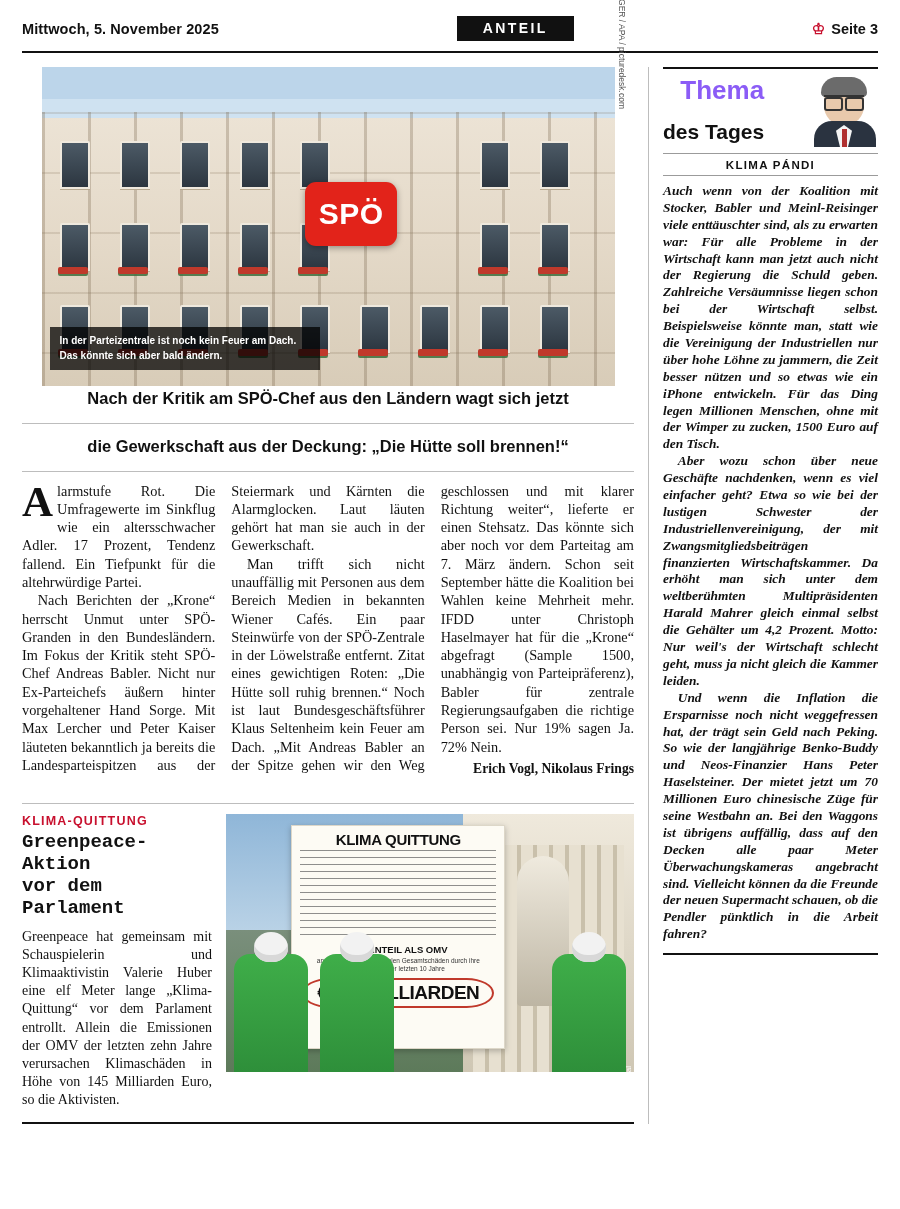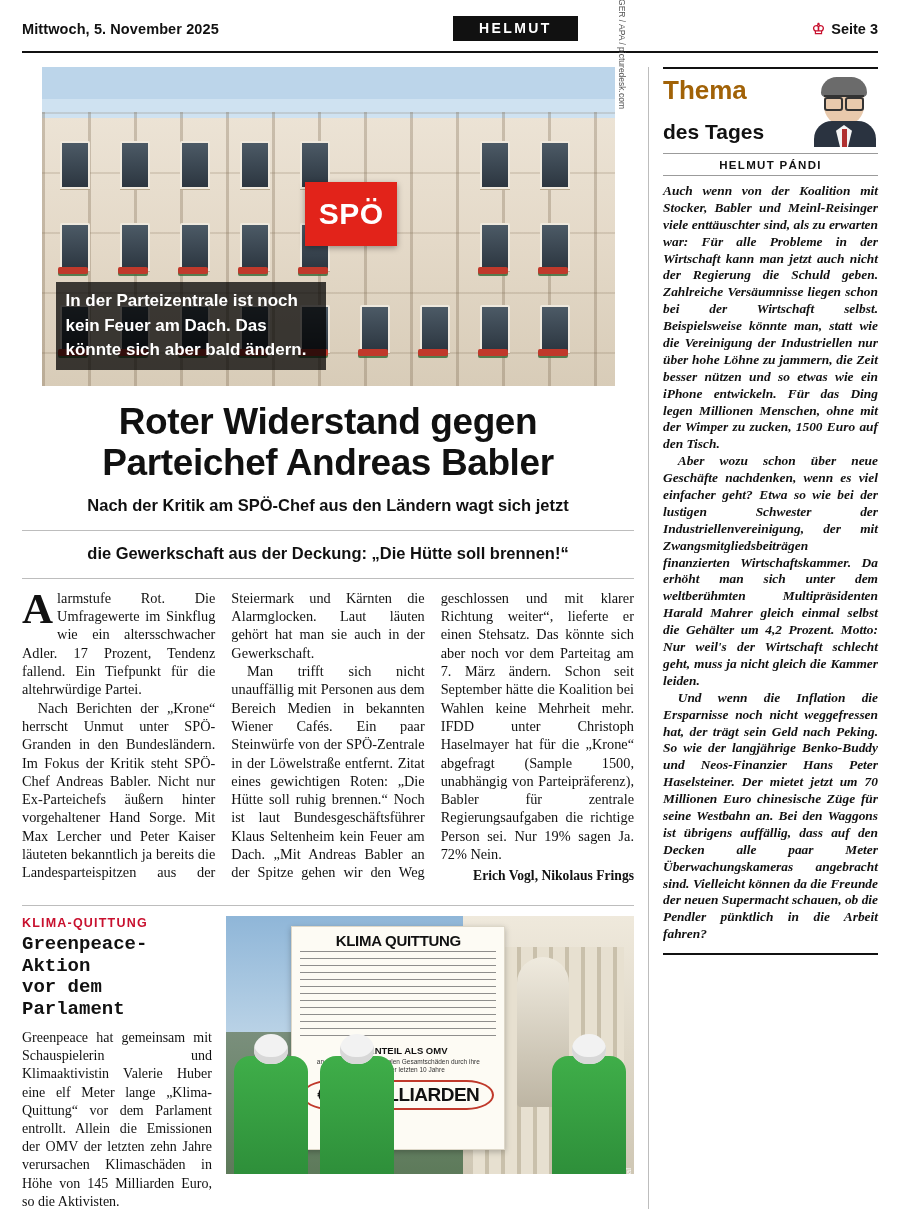--- a/index.html
+++ b/index.html
@@ -84,30 +84,31 @@
     position:absolute;width:30px;height:7px;background:#c0392b;border-radius:2px;
     box-shadow:0 2px 0 rgba(60,110,60,.85);
   }
   .spoe-logo{
     position:absolute;left:46%;top:36%;
     width:92px;height:64px;background:#e2231a;
     display:flex;align-items:center;justify-content:center;
     color:#fff;font-family:"Liberation Sans", sans-serif;
     font-weight:700;font-size:30px;letter-spacing:.5px;
     box-shadow:0 2px 6px rgba(0,0,0,.35);
+    border-radius:11px;
   }
   .roof{
     position:absolute;left:0;right:0;top:0;height:15%;
     background:linear-gradient(180deg,#7f8d99,#9fb0bd);
   }
   .caption-box{
-    position:absolute;left:14px;bottom:16px;
+    position:absolute;left:8px;bottom:16px;
     background:rgba(0,0,0,.74);color:#fff;
     font-family:"Liberation Sans", sans-serif;
-    font-weight:700;font-size:17px;line-height:1.45;
+    font-weight:700;font-size:10px;line-height:1.45;
     padding:7px 10px;max-width:250px;
   }
   .credit{
     position:absolute;right:-13px;top:42px;
     transform:rotate(90deg);transform-origin:right top;
     font-family:"Liberation Sans", sans-serif;
     font-size:8.5px;color:#555;white-space:nowrap;
   }
 
   
@@ -144,21 +145,21 @@
   .dropcap::first-letter{
     float:left;font-size:43px;line-height:.82;font-weight:700;
     padding:2px 4px 0 0;font-family:"Liberation Serif", serif;
   }
   .byline{
     text-align:right;font-weight:700;font-size:13.6px;margin-top:4px;
   }
 
   
   .bottom-box{
-    margin-top:20px;border-top:1px solid #bdbdbd;border-bottom:2px solid #111;
+    margin-top:26px;border-top:1px solid #bdbdbd;border-bottom:2px solid #111;
     display:flex;gap:14px;padding:10px 0 12px 0;
   }
   .bb-text{width:190px;}
   .kicker{
     font-family:"Liberation Sans", sans-serif;
     font-weight:700;font-size:12.5px;letter-spacing:1.2px;
     color:#c8102e;margin-bottom:4px;
   }
   .bb-head{
     font-family:Liberation Mono, monospace;
@@ -230,21 +231,21 @@
     transform:rotate(-90deg);transform-origin:right bottom;
     font-family:"Liberation Sans", sans-serif;font-size:8px;color:#fff;white-space:nowrap;
   }
 
   
   .rail-top-rule{height:2px;background:#111;margin-bottom:8px;}
   .thema{display:flex;align-items:flex-start;justify-content:space-between;}
   .thema-title{
     font-family:"Liberation Sans", sans-serif;font-weight:700;line-height:1.0;
   }
-  .thema-title .t1{color:#a16207;font-size:26px;display:block;}
+  .thema-title .t1{color:#8b5cf6;font-size:26px;display:block;text-align:right;}
   .thema-title .t2{color:#111;font-size:21px;display:block;margin-top:18px;}
   .portrait{
     width:66px;height:70px;position:relative;overflow:hidden;
   }
   .portrait .head{
     position:absolute;left:12px;top:4px;width:40px;height:44px;border-radius:48% 48% 44% 44%;
     background:#e8c9ac;
   }
   .portrait .hair{
     position:absolute;left:9px;top:0;width:46px;height:20px;border-radius:22px 22px 6px 6px;
@@ -288,21 +289,21 @@
   .rail-body p.first{text-indent:0;}
   .rail-bottom-rule{height:2px;background:#111;margin-top:10px;}
 </style>
 </head>
 <body>
 
 <div class="page">
 
   <div class="masthead">
     <div class="date">Mittwoch, 5. November 2025</div>
-    <div class="section">HELMUT</div>
+    <div class="section">ANTEIL</div>
     <div class="pageno">
       <span class="crown">♔</span>
       <span>Seite 3</span>
     </div>
   </div>
   <div class="rule-top"></div>
 
   <div class="grid">
 
     <div class="left">
@@ -351,24 +352,20 @@
             <div class="flowers" style="left:376px;top:218px"></div>
             <div class="flowers" style="left:436px;top:218px"></div>
             <div class="flowers" style="left:496px;top:218px"></div>
           </div>
           <div class="spoe-logo">SPÖ</div>
           <div class="caption-box">In der Parteizentrale ist noch kein Feuer am Dach. Das könnte sich aber bald ändern.</div>
         </div>
         <div class="credit">Foto: HELMUT FOHRINGER / APA / picturedesk.com</div>
       </div>
 
-      <h1 class="headline">
-        <span>Roter Widerstand gegen</span><br>
-        <span>Parteichef Andreas Babler</span>
-      </h1>
 
       <div class="subhead">
         <span>Nach der Kritik am SPÖ-Chef aus den Ländern wagt sich jetzt</span>
       </div>
       <div class="hrule"></div>
       <div class="subhead">
         <span>die Gewerkschaft aus der Deckung: „Die Hütte soll brennen!“</span>
       </div>
       <div class="hrule"></div>
 
@@ -420,21 +417,21 @@
           <div class="head"></div>
           <div class="hair"></div>
           <div class="glasses"></div>
           <div class="body"></div>
           <div class="shirt"></div>
           <div class="tie"></div>
         </div>
       </div>
 
       <div class="rail-rule"></div>
-      <div class="author">HELMUT PÁNDI</div>
+      <div class="author">KLIMA PÁNDI</div>
       <div class="rail-rule2"></div>
 
 
       <div class="rail-body">
         <p class="first">Auch wenn von der Koalition mit Stocker, Babler und Meinl-Reisinger viele enttäuschter sind, als zu erwarten war: Für alle Probleme in der Wirtschaft kann man jetzt auch nicht der Regierung die Schuld geben. Zahlreiche Versäumnisse liegen schon bei der Wirtschaft selbst. Beispielsweise könnte man, statt wie die Vereinigung der Industriellen nur über hohe Löhne zu jammern, die Zeit besser nützen und so etwas wie ein iPhone entwickeln. Für das Ding legen Millionen Menschen, ohne mit der Wimper zu zucken, 1500 Euro auf den Tisch.</p>
         <p>Aber wozu schon über neue Geschäfte nachdenken, wenn es viel einfacher geht? Etwa so wie bei der lustigen Schwester der Industriellenvereinigung, der mit Zwangsmitgliedsbeiträgen finanzierten Wirtschaftskammer. Da erhöht man sich unter dem weltberühmten Multipräsidenten Harald Mahrer gleich einmal selbst die Gehälter um 4,2 Prozent. Motto: Nur weil's der Wirtschaft schlecht geht, muss ja nicht gleich die Kammer leiden.</p>
         <p>Und wenn die Inflation die Ersparnisse noch nicht weggefressen hat, der trägt sein Geld nach Peking. So wie der langjährige Benko-Buddy und Neos-Finanzier Hans Peter Haselsteiner. Der mietet jetzt um 70 Millionen Euro chinesische Züge für seine Westbahn an. Bei den Waggons ist übrigens auffällig, dass auf den Decken alle paar Meter Überwachungskameras angebracht sind. Vielleicht können da die Freunde der neuen Supermacht schauen, ob die Pendler pünktlich in die Arbeit fahren?</p>
       </div>
 
       <div class="rail-bottom-rule"></div>

